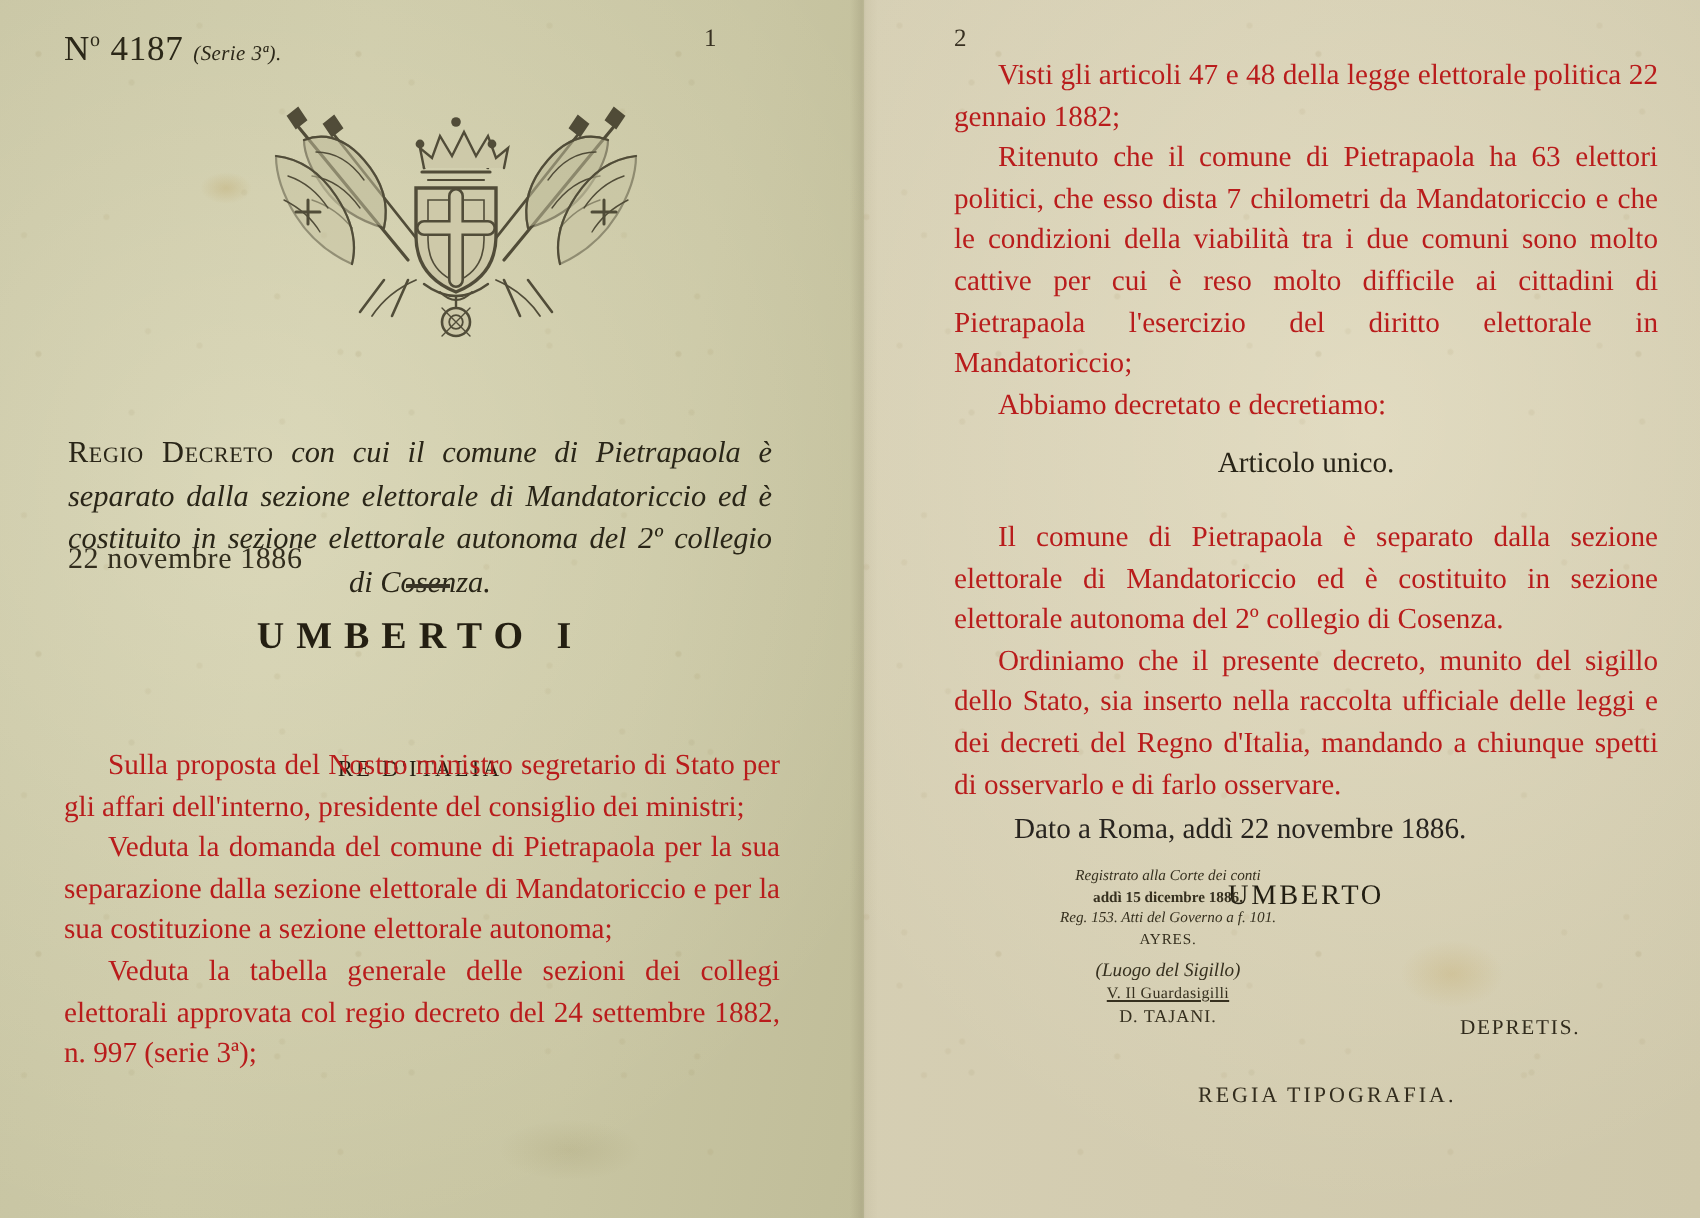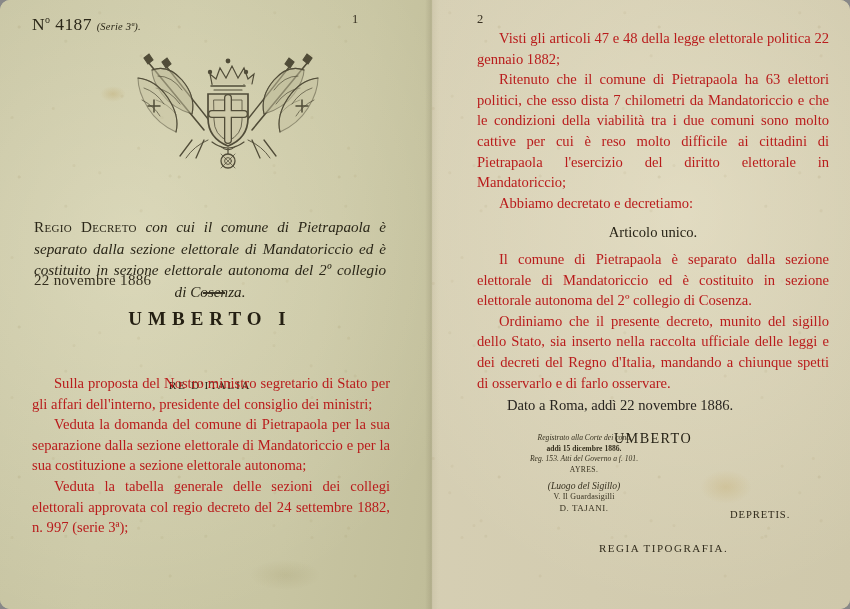--- a/index.html
+++ b/index.html
@@ -8,21 +8,20 @@
     background: #888;
   }
   .page {
     position: relative;
     width: 850px;
     height: 609px;
     overflow: hidden;
     font-family: "Liberation Serif", "DejaVu Serif", serif;
     color: #26231b;
     background: #cdc8a8;
-    border-radius: 10px;
   }
   
   .paper-left, .paper-right {
     position: absolute;
     top: 0;
     bottom: 0;
   }
   .paper-left {
     left: 0;
     width: 432px;
@@ -196,21 +195,21 @@
   }
   p.para {
     margin: 0;
     text-indent: 22px;
     text-align: justify;
     font-size: 14.6px;
     line-height: 20.6px;
     color: #b91c1c;
   }
   p.center {
-    margin: 9px 0 6px 0;
+    margin: 9px 0 16px 0;
     text-indent: 0;
     text-align: center;
     font-size: 14.6px;
     line-height: 20.6px;
     color: #282417;
   }
   p.dateline {
     margin: 2px 0 0 0;
     text-indent: 30px;
     text-align: left;
@@ -247,20 +246,21 @@
     margin-top: 6px;
     font-size: 9.6px;
     font-style: italic;
     white-space: nowrap;
   }
   .seal-sub {
     display: block;
     font-size: 8px;
     letter-spacing: .2px;
     white-space: nowrap;
+    text-decoration: underline;
   }
   .seal-name {
     display: block;
     font-size: 9px;
     letter-spacing: .5px;
     white-space: nowrap;
   }
   .countersign {
     position: absolute;
     left: 730px;

